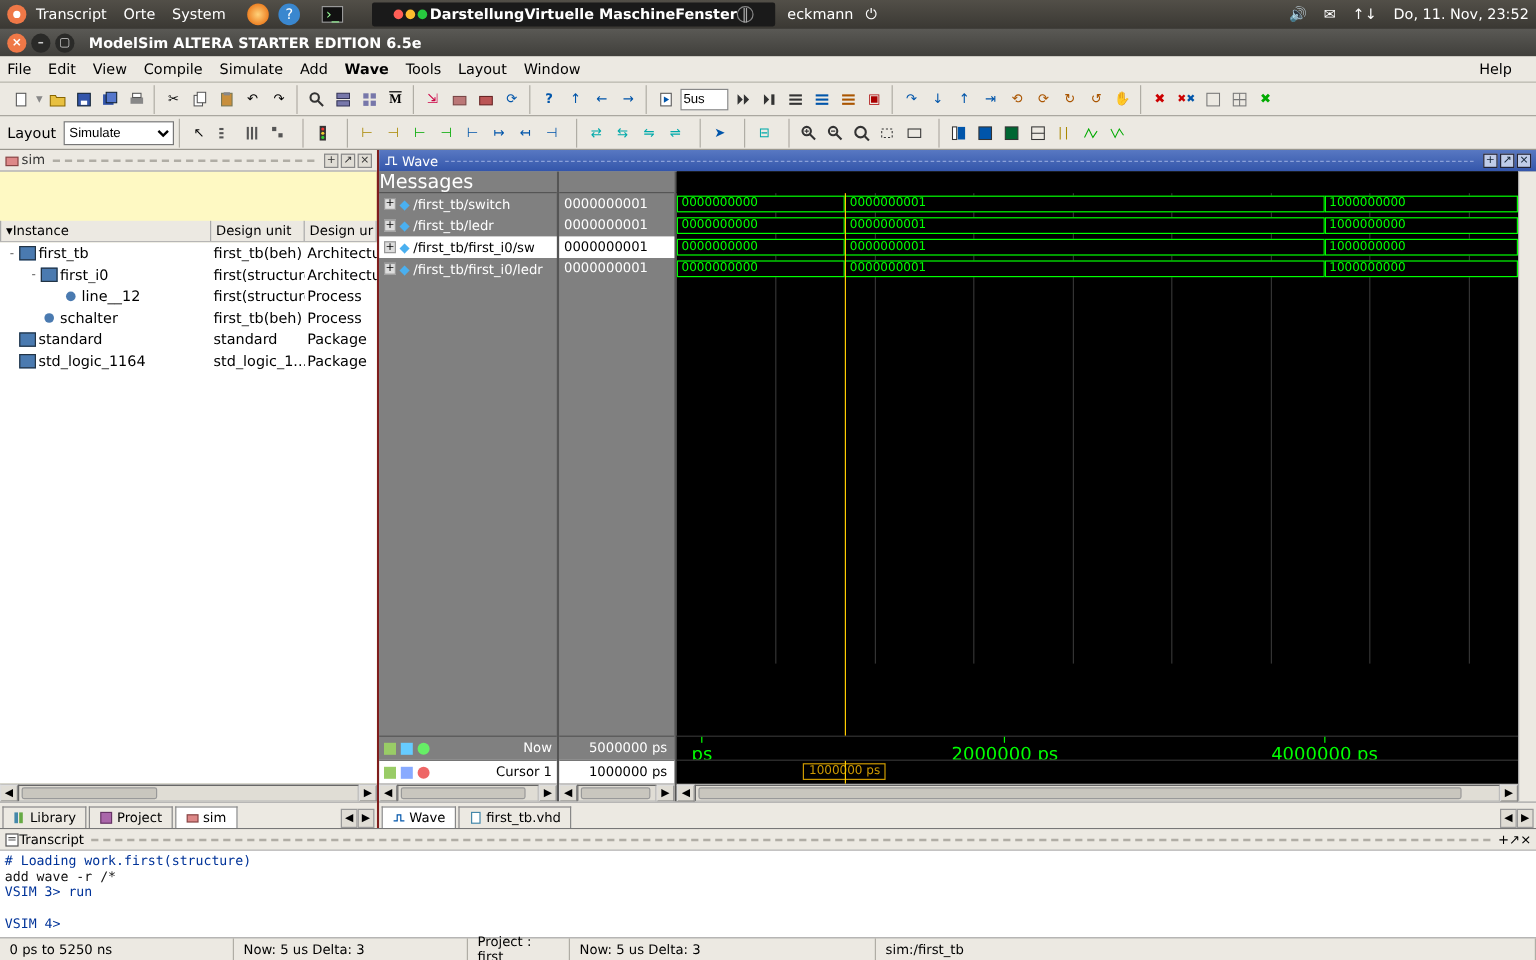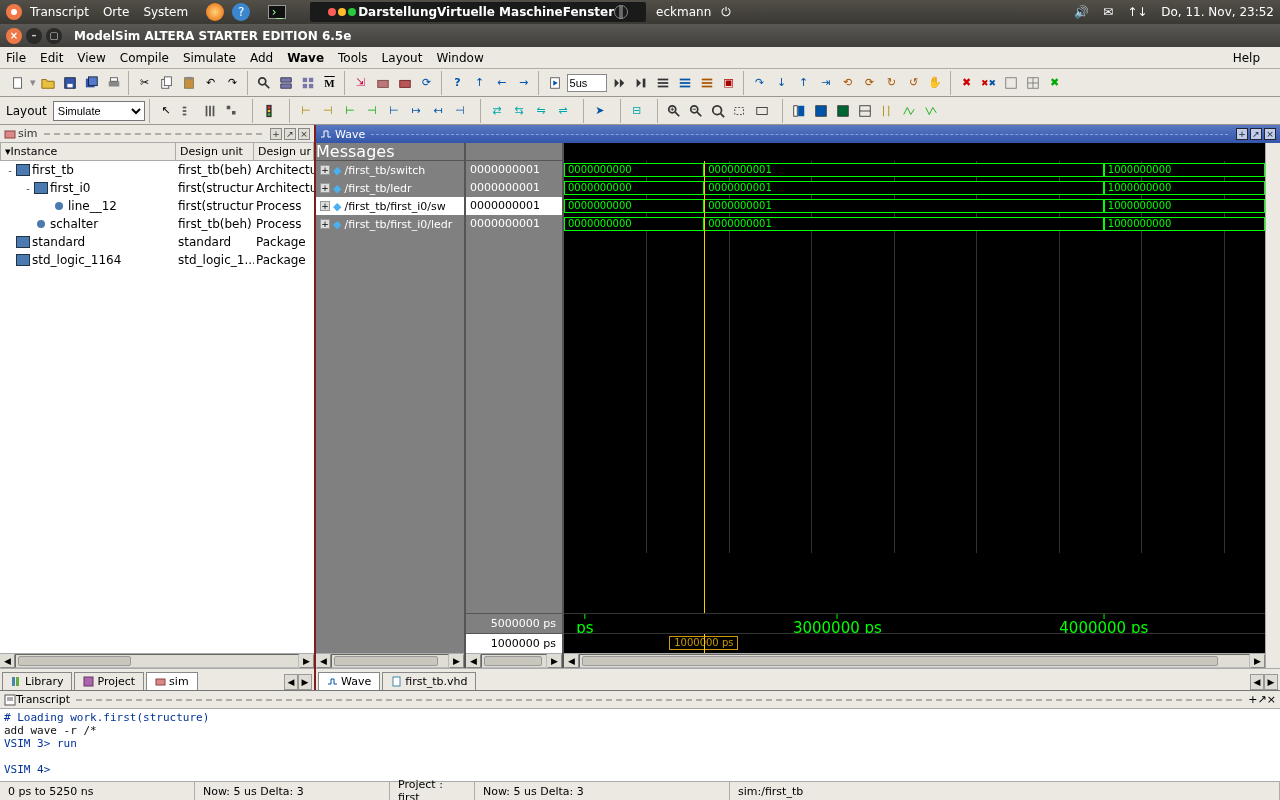--- a/index.html
+++ b/index.html
@@ -41,21 +41,21 @@
   .layout-row .grp { display:flex; align-items:center; gap:2px; border-left:1px solid #b0ada5; padding:0 6px; height:24px;}
   
   
   .workspace { flex:1; display:flex; min-height:0; }
   .left-pane { width: 316px; display:flex; flex-direction:column; border-right:2px solid #7f1d1d; background:#fef9c3;}
   .pane-title { height:18px; background:#ece9e2; border-bottom:1px solid #aaa; display:flex; align-items:center; padding:0 4px; font-size:11px; color:#333;}
   .pane-title .hdl{ flex:1; border-top:2px dashed #b0ada5; margin:0 6px; height:0;}
   .pane-title .winbtn{ width:12px; height:12px; border:1px solid #888; margin-left:2px; display:inline-flex; align-items:center; justify-content:center; font-size:9px; cursor:pointer; background:#e0ddd5;}
   .pane-title svg{width:12px;height:12px;margin-right:2px;}
   
-  .tree-head { height:18px; background:#ece9e2; display:flex; border-bottom:1px solid #aaa; font-size:11px;}
+  .tree-head { height:18px; background:#ece9e2; display:flex; border-bottom:1px solid #aaa; font-size:11px;margin-top:41px;}
   .tree-head .col{ border-right:1px solid #aaa; padding:2px 4px; overflow:hidden; white-space:nowrap; }
   .tree-body { flex:1; background:#fff; overflow:auto; font-size:12px; }
   .tree-row { display:flex; align-items:center; height:18px; white-space:nowrap; }
   .tree-row .c1{display:flex;align-items:center; overflow:hidden;}
   .tree-row .c2,.tree-row .c3{overflow:hidden; padding-left:2px;}
   .tree-row .exp{ width:12px; text-align:center; color:#555; font-size:10px; }
   .tree-row .icn{ width:14px; height:12px; margin-right:2px; display:inline-flex; align-items:center; justify-content:center;}
   .tree-row .icn.block{background:#4a7ab0; border:1px solid #234;}
   .tree-row .icn.dot{ }
   .tree-row .icn.dot::before{content:""; width:8px;height:8px;border-radius:50%; background:#4a7ab0; display:block;}
@@ -620,20 +620,34 @@
                 <span class="exp">+</span>
                 <span class="di">◆</span>
                 <span>/first_tb/first_i0/sw</span>
               </div>
               <div class="sig-row">
                 <span class="exp">+</span>
                 <span class="di">◆</span>
                 <span>/first_tb/first_i0/ledr</span>
               </div>
             </div>
+          <div class="sig-foot">
+            <div class="frow">
+              <span class="micon" style="background:#9c6;"></span>
+              <span class="micon" style="background:#6cf;"></span>
+              <span class="micon" style="background:#6e6;border-radius:50%;"></span>
+              <span style="flex:1;text-align:right;">Now</span>
+            </div>
+            <div class="frow cur">
+              <span class="micon" style="background:#9c6;"></span>
+              <span class="micon" style="background:#8af;"></span>
+              <span class="micon" style="background:#e66;border-radius:50%;"></span>
+              <span style="flex:1;text-align:right;">Cursor 1</span>
+            </div>
+          </div>
           <div class="scroll-h">
               <div class="arr">◀</div>
               <div class="track">
                 <div class="thumb" style="width:90%;"></div>
               </div>
               <div class="arr">▶</div>
             </div>
         </div>
 
         <div class="val-col">
@@ -688,21 +702,21 @@
                 <div class="wave-seg" style="left: 0%; width: 20%;">0000000000</div>
                 <div class="wave-seg" style="left: 20%; width: 57%;">0000000001</div>
                 <div class="wave-seg" style="left: 77%; width: 23%;">1000000000</div>
               </div>
             </div>
           <div class="ruler" id="ruler">
               <div class="tick" style="left: 3%;">
                 <div>ps</div>
               </div>
               <div class="tick" style="left: 39%;">
-                <div>3000000 ps</div>
+                <div>2000000 ps</div>
               </div>
               <div class="tick" style="left: 77%;">
                 <div>4000000 ps</div>
               </div>
             </div>
           <div class="cursor-ruler">
             <div class="cursor-line" id="cursor-line2" style="left: 20%;"></div>
             <div class="cursor-box" id="cursor-box" style="left: calc(20% - 35px);">1000000 ps</div>
           </div>
           <div class="scroll-h">

